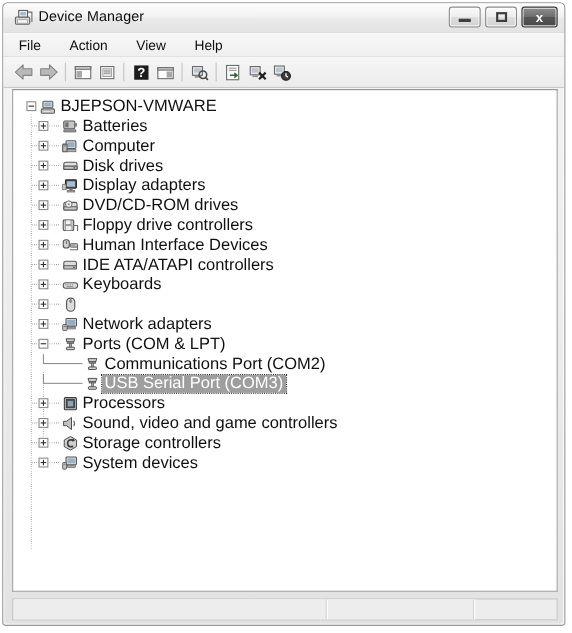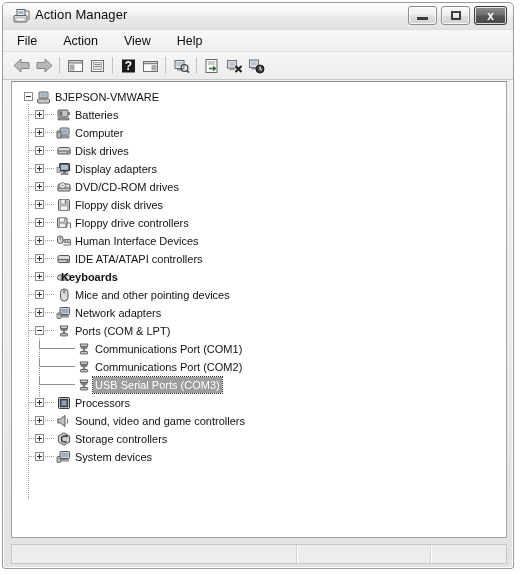--- a/index.html
+++ b/index.html
@@ -106,21 +106,21 @@
     background-image:linear-gradient(to bottom,#9a9a9a 50%,transparent 50%);
     background-size:1px 2px;}
   .hline{position:absolute;height:1px;
     background-image:linear-gradient(to right,#9a9a9a 50%,transparent 50%);
     background-size:2px 1px;}
   .solidline{position:absolute;background:#8f8f8f;}
 
   .ic{position:absolute;top:1px;width:16px;height:16px;}
   .lbl{
     position:absolute;top:1px;
-    font-size:11px;color:#101010;line-height:16px;white-space:nowrap;
+    font-size:15px;color:#101010;line-height:16px;white-space:nowrap;
   }
   .lbl.selected{
     background:#9e9e9e;color:#ffffff;
     outline:1px dotted #2a2a2a;
     padding:0 2px;
   }
 
   
   .statusbar{
     position:absolute;left:8px;top:541px;
@@ -142,21 +142,21 @@
   <div class="titlebar">
     <span class="title-icon">
       <svg width="17" height="16" viewBox="0 0 17 16">
         <rect x="1" y="7.5" width="13" height="6.5" rx="1" fill="#d8d8d8" stroke="#636363" stroke-width="1"></rect>
         <rect x="3" y="10" width="9" height="3" fill="#fbfbfb" stroke="#8d8d8d" stroke-width="0.6"></rect>
         <rect x="4" y="1.5" width="8" height="6" fill="#f0f0f0" stroke="#5f5f5f" stroke-width="1"></rect>
         <rect x="5.5" y="3" width="5" height="3" fill="#9db8d2"></rect>
         <path d="M12 3 L16 3 L16 12" fill="none" stroke="#6b6b6b" stroke-width="1"></path>
       </svg>
     </span>
-    <span class="title-text">Action Manager</span>
+    <span class="title-text">Device Manager</span>
 
     <div class="win-buttons">
       <div class="wbtn">
         <span class="glyph-min"></span>
       </div>
       <div class="wbtn">
         <span class="glyph-max"></span>
       </div>
       <div class="wbtn close">
         <span class="glyph-close">x</span>
@@ -350,34 +350,20 @@
             </svg></span>
           <span class="lbl" style="left: 63px;">DVD/CD-ROM drives</span>
         </div>
         <div class="row" style="height: 18px;">
           <div class="hline" style="left: 17px; top: 8px; height: 1px; width: 26px;"></div>
           <div class="expander" style="left: 23px;">
             <i class="h"></i>
             <i class="v"></i>
           </div>
           <span class="ic" style="left: 44px;"><svg width="16" height="16" viewBox="0 0 16 16">
-              <rect x="2.5" y="2.5" width="11" height="11" rx="1" fill="#cdcdcd" stroke="#555"></rect>
-              <rect x="5" y="2.5" width="6" height="4.5" fill="#f2f2f2" stroke="#7b7b7b" stroke-width="0.6"></rect>
-              <rect x="8.8" y="3.2" width="1.4" height="3.2" fill="#6e6e6e"></rect>
-              <rect x="4.3" y="8.8" width="7.4" height="4.7" fill="#efefef" stroke="#7b7b7b" stroke-width="0.6"></rect>
-            </svg></span>
-          <span class="lbl" style="left: 63px;">Floppy disk drives</span>
-        </div>
-        <div class="row" style="height: 18px;">
-          <div class="hline" style="left: 17px; top: 8px; height: 1px; width: 26px;"></div>
-          <div class="expander" style="left: 23px;">
-            <i class="h"></i>
-            <i class="v"></i>
-          </div>
-          <span class="ic" style="left: 44px;"><svg width="16" height="16" viewBox="0 0 16 16">
               <rect x="1.5" y="3" width="9.5" height="9.5" rx="0.8" fill="#cdcdcd" stroke="#555"></rect>
               <rect x="3.5" y="3" width="5" height="4" fill="#f2f2f2" stroke="#7b7b7b" stroke-width="0.6"></rect>
               <rect x="3.4" y="8.2" width="6" height="4.3" fill="#efefef" stroke="#7b7b7b" stroke-width="0.6"></rect>
               <path d="M11 8 L14.5 8 L14.5 13" fill="none" stroke="#6a6a6a" stroke-width="1"></path>
             </svg></span>
           <span class="lbl" style="left: 63px;">Floppy drive controllers</span>
         </div>
         <div class="row" style="height: 18px;">
           <div class="hline" style="left: 17px; top: 8px; height: 1px; width: 26px;"></div>
           <div class="expander" style="left: 23px;">
@@ -414,34 +400,33 @@
             <i class="v"></i>
           </div>
           <span class="ic" style="left: 44px;"><svg width="16" height="16" viewBox="0 0 16 16">
               <rect x="1.5" y="6" width="13" height="5" rx="2.2" fill="#dcdcdc" stroke="#555"></rect>
               <rect x="3.2" y="7.4" width="1.2" height="1" fill="#8a8a8a"></rect>
               <rect x="5.2" y="7.4" width="1.2" height="1" fill="#8a8a8a"></rect>
               <rect x="7.2" y="7.4" width="1.2" height="1" fill="#8a8a8a"></rect>
               <rect x="9.2" y="7.4" width="1.2" height="1" fill="#8a8a8a"></rect>
               <rect x="4.5" y="9.1" width="6" height="0.9" fill="#8a8a8a"></rect>
             </svg></span>
-          <span class="lbl" style="left: 49px; font-weight: bold;">Keyboards</span>
+          <span class="lbl" style="left: 63px;">Keyboards</span>
         </div>
         <div class="row" style="height: 18px;">
           <div class="hline" style="left: 17px; top: 8px; height: 1px; width: 26px;"></div>
           <div class="expander" style="left: 23px;">
             <i class="h"></i>
             <i class="v"></i>
           </div>
           <span class="ic" style="left: 44px;"><svg width="16" height="16" viewBox="0 0 16 16">
               <rect x="4.5" y="2" width="7.5" height="12" rx="3.6" fill="#dcdcdc" stroke="#555"></rect>
               <line x1="8.2" y1="2.4" x2="8.2" y2="6.4" stroke="#7d7d7d" stroke-width="0.9"></line>
               <rect x="7.4" y="3.4" width="1.6" height="2.6" rx="0.7" fill="#9a9a9a" stroke="#6a6a6a" stroke-width="0.5"></rect>
             </svg></span>
-          <span class="lbl" style="left: 63px;">Mice and other pointing devices</span>
         </div>
         <div class="row" style="height: 18px;">
           <div class="hline" style="left: 17px; top: 8px; height: 1px; width: 26px;"></div>
           <div class="expander" style="left: 23px;">
             <i class="h"></i>
             <i class="v"></i>
           </div>
           <span class="ic" style="left: 44px;"><svg width="16" height="16" viewBox="0 0 16 16">
               <rect x="4" y="2.5" width="9.5" height="7" rx="0.8" fill="#dcdcdc" stroke="#555"></rect>
               <rect x="5.3" y="3.8" width="6.9" height="4.4" fill="#92acc6"></rect>
@@ -466,43 +451,32 @@
         </div>
         <div class="row" style="height: 18px;">
           <div class="solidline" style="left: 28px; top: 8px; height: 1px; width: 35px;"></div>
           <div class="solidline" style="left: 27px; top: 0px; width: 1px; height: 9px;"></div>
           <span class="ic" style="left: 64px;"><svg width="16" height="16" viewBox="0 0 16 16">
               <path d="M4 3 L12 3 L11 6 L5 6 Z" fill="#cfcfcf" stroke="#4f4f4f" stroke-width="0.9"></path>
               <rect x="5" y="5.6" width="6" height="1.6" fill="#8e8e8e" stroke="#4f4f4f" stroke-width="0.6"></rect>
               <rect x="7.1" y="7" width="1.8" height="4" fill="#a5a5a5" stroke="#4f4f4f" stroke-width="0.6"></rect>
               <rect x="4.4" y="10.6" width="7.2" height="2.3" rx="0.5" fill="#d2d2d2" stroke="#4f4f4f" stroke-width="0.9"></rect>
             </svg></span>
-          <span class="lbl" style="left: 83px;">Communications Port (COM1)</span>
+          <span class="lbl" style="left: 83px;">Communications Port (COM2)</span>
         </div>
         <div class="row" style="height: 18px;">
           <div class="solidline" style="left: 28px; top: 8px; height: 1px; width: 35px;"></div>
           <div class="solidline" style="left: 27px; top: 0px; width: 1px; height: 9px;"></div>
           <span class="ic" style="left: 64px;"><svg width="16" height="16" viewBox="0 0 16 16">
               <path d="M4 3 L12 3 L11 6 L5 6 Z" fill="#cfcfcf" stroke="#4f4f4f" stroke-width="0.9"></path>
               <rect x="5" y="5.6" width="6" height="1.6" fill="#8e8e8e" stroke="#4f4f4f" stroke-width="0.6"></rect>
               <rect x="7.1" y="7" width="1.8" height="4" fill="#a5a5a5" stroke="#4f4f4f" stroke-width="0.6"></rect>
               <rect x="4.4" y="10.6" width="7.2" height="2.3" rx="0.5" fill="#d2d2d2" stroke="#4f4f4f" stroke-width="0.9"></rect>
             </svg></span>
-          <span class="lbl" style="left: 83px;">Communications Port (COM2)</span>
-        </div>
-        <div class="row" style="height: 18px;">
-          <div class="solidline" style="left: 28px; top: 8px; height: 1px; width: 35px;"></div>
-          <div class="solidline" style="left: 27px; top: 0px; width: 1px; height: 9px;"></div>
-          <span class="ic" style="left: 64px;"><svg width="16" height="16" viewBox="0 0 16 16">
-              <path d="M4 3 L12 3 L11 6 L5 6 Z" fill="#cfcfcf" stroke="#4f4f4f" stroke-width="0.9"></path>
-              <rect x="5" y="5.6" width="6" height="1.6" fill="#8e8e8e" stroke="#4f4f4f" stroke-width="0.6"></rect>
-              <rect x="7.1" y="7" width="1.8" height="4" fill="#a5a5a5" stroke="#4f4f4f" stroke-width="0.6"></rect>
-              <rect x="4.4" y="10.6" width="7.2" height="2.3" rx="0.5" fill="#d2d2d2" stroke="#4f4f4f" stroke-width="0.9"></rect>
-            </svg></span>
-          <span class="lbl selected" style="left: 81px;">USB Serial Ports (COM3)</span>
+          <span class="lbl selected" style="left: 81px;">USB Serial Port (COM3)</span>
         </div>
         <div class="row" style="height: 18px;">
           <div class="hline" style="left: 17px; top: 8px; height: 1px; width: 26px;"></div>
           <div class="expander" style="left: 23px;">
             <i class="h"></i>
             <i class="v"></i>
           </div>
           <span class="ic" style="left: 44px;"><svg width="16" height="16" viewBox="0 0 16 16">
               <rect x="2.5" y="2.5" width="11" height="11" rx="1" fill="#b9b9b9" stroke="#3f3f3f"></rect>
               <rect x="4.3" y="4.3" width="7.4" height="7.4" fill="#4a5a6a" stroke="#2e2e2e" stroke-width="0.7"></rect>

